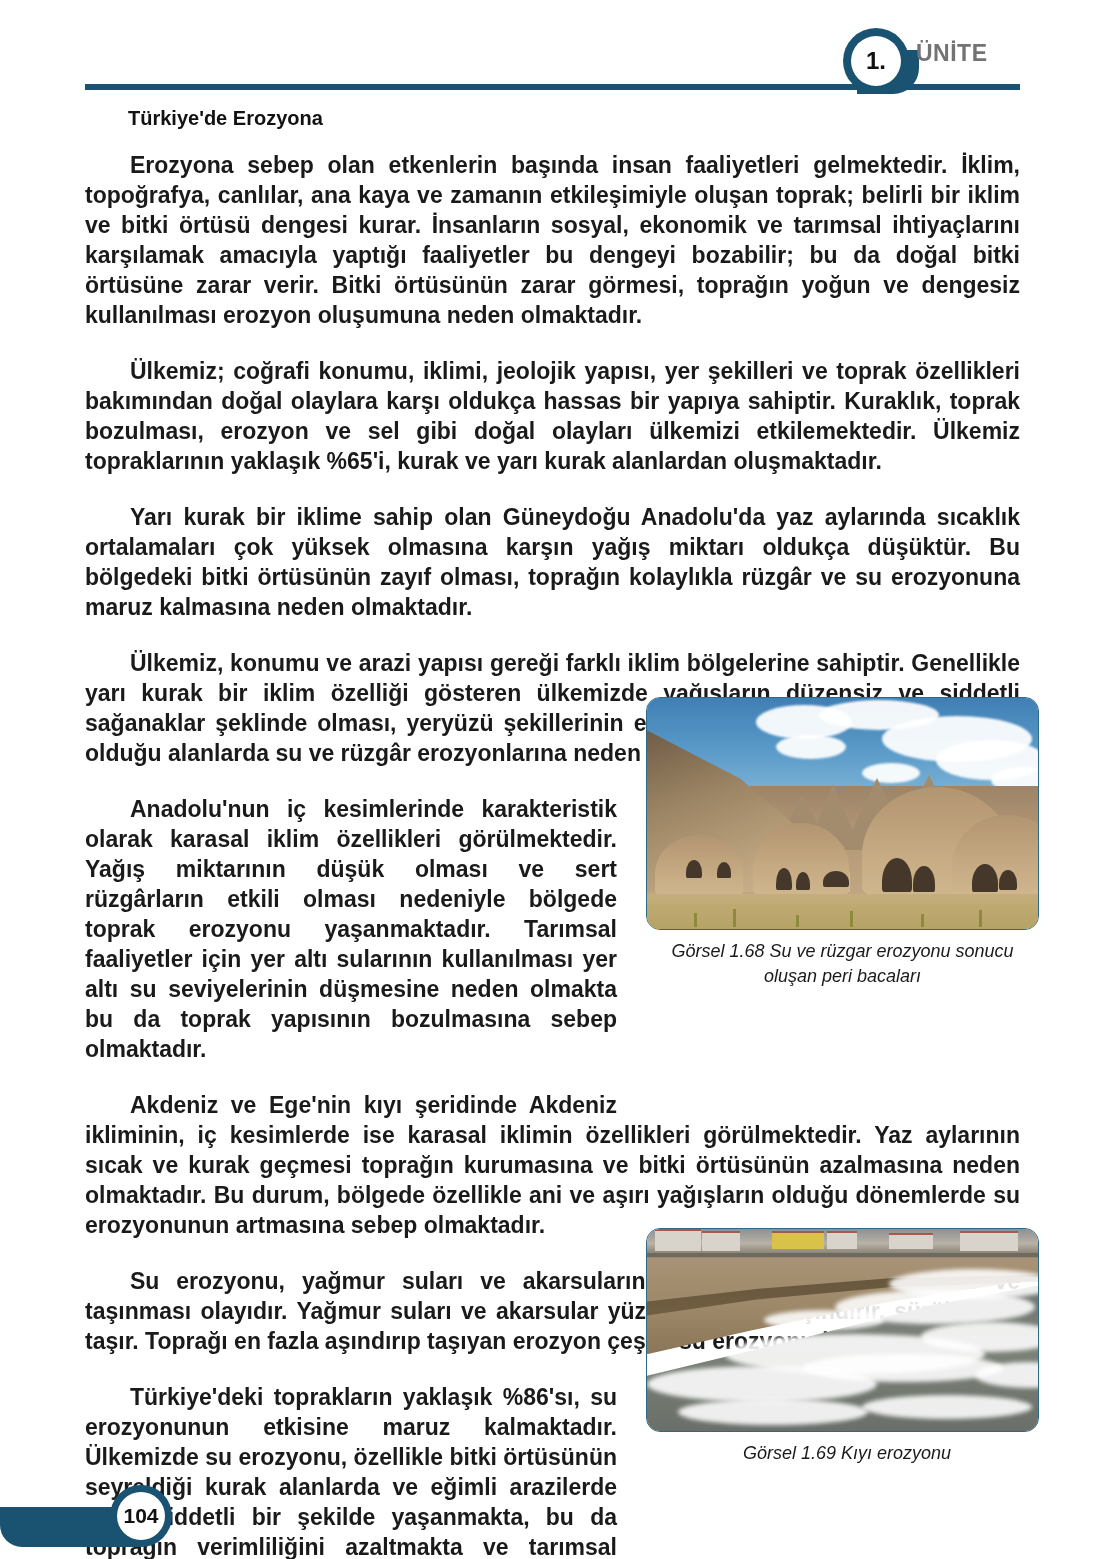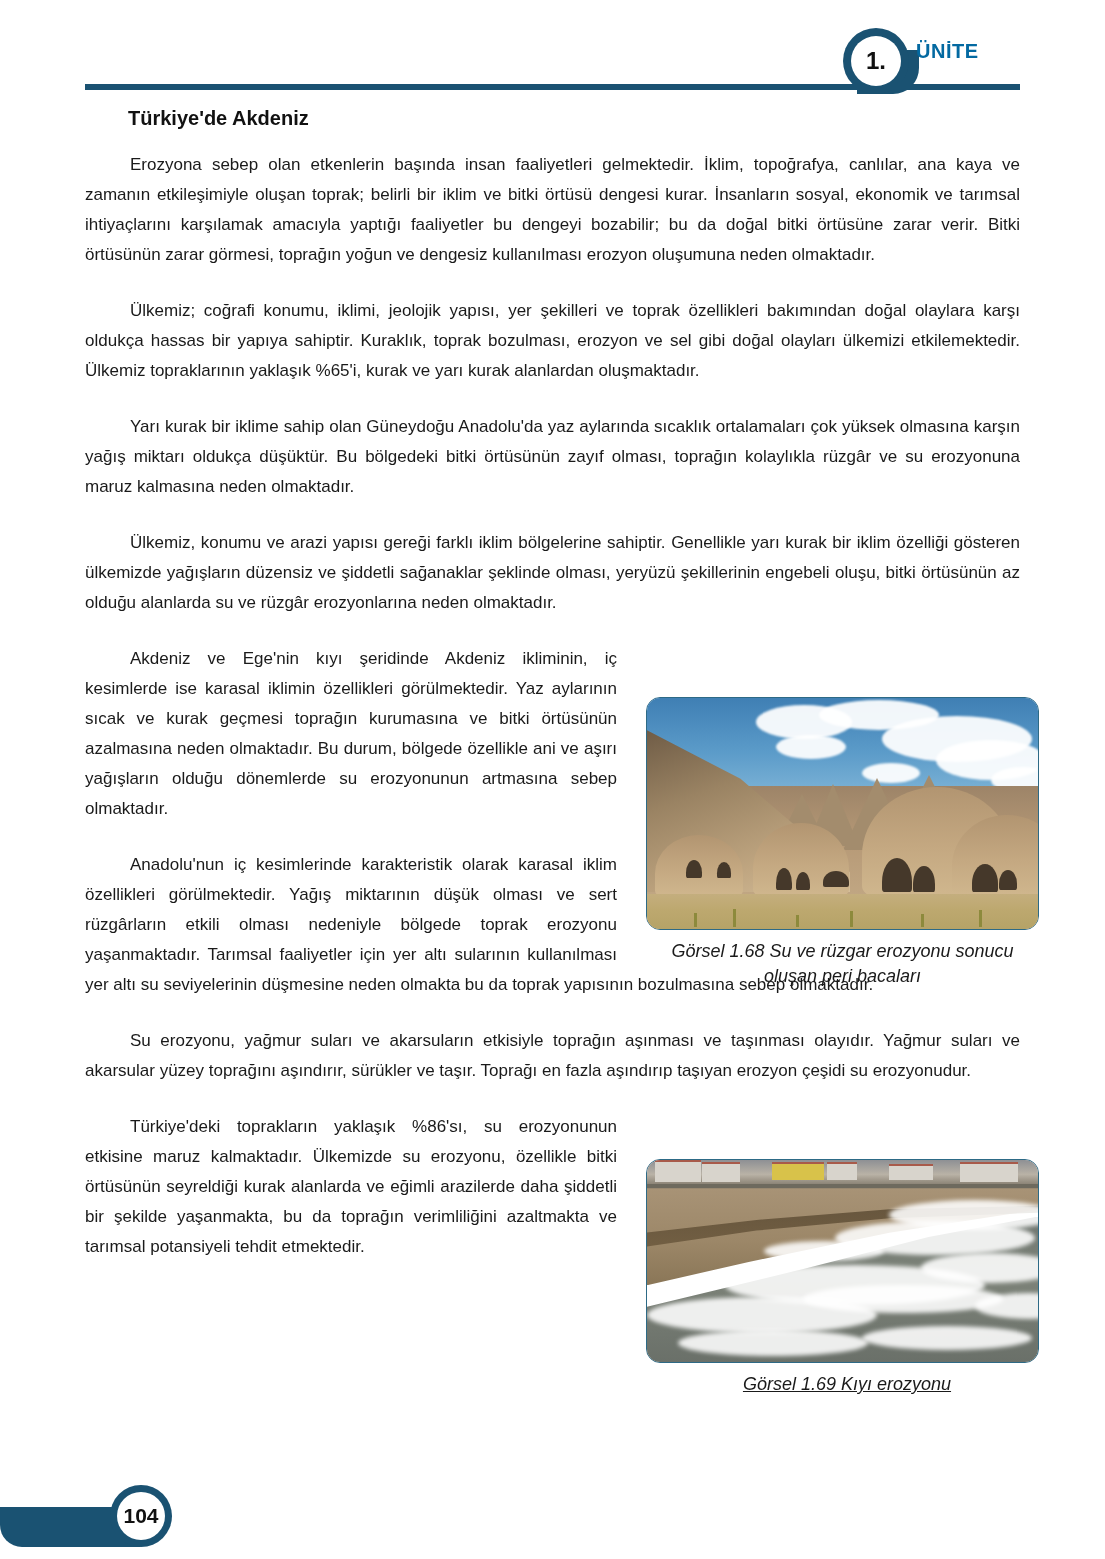--- a/index.html
+++ b/index.html
@@ -82,50 +82,51 @@
     align-items: center;
     justify-content: center;
     font-size: 24px;
     font-weight: bold;
     color: #111111;
   }
   .unit-label {
     position: absolute;
     left: 916px;
     top: 40px;
-    font-size: 20px;
-    font-weight: bold;
-    color: #0369a1;
+    font-size: 23px;
+    font-weight: bold;
+    color: #737373;
     letter-spacing: 0.5px;
   }
 
   
   .section-heading {
     position: absolute;
     left: 128px;
     top: 107px;
     font-size: 20px;
     font-weight: bold;
     color: #111111;
   }
   .content {
     position: absolute;
     left: 85px;
     top: 150px;
     width: 935px;
   }
   p.para {
     margin: 0 0 26px 0;
-    font-size: 17px;
+    font-size: 23px;
     line-height: 30px;
     text-align: justify;
     text-indent: 45px;
     color: #1a1a1a;
     -webkit-hyphens: none;
     hyphens: none;
+    font-weight: bold;
   }
 
   
   .figure {
     position: absolute;
     margin-left: 18px;
   }
   .photo {
     border-radius: 14px;
     border: 1px solid #2d6a86;
@@ -140,21 +141,21 @@
     text-align: center;
     color: #1a1a1a;
     margin-top: 9px;
   }
 
   
   #fig-erozyon { left: 628px; top: 697px; width: 393px; }
   #fig-erozyon .photo { width: 393px; height: 233px; }
 
   
-  #fig-kiyi { left: 628px; top: 1159px; width: 402px; text-decoration: underline; }
+  #fig-kiyi { left: 628px; top: 1228px; width: 402px; }
   #fig-kiyi .photo { width: 393px; height: 204px; }
 
   
   .sky {
     position: absolute; left: 0; top: 0; width: 100%; height: 52%;
     background: linear-gradient(180deg, #3f7fb4 0%, #5b9bc9 45%, #8fc0dd 100%);
   }
   .cloud {
     position: absolute;
     background: rgba(255,255,255,0.93);
@@ -289,32 +290,32 @@
     <div class="header-rule"></div>
 
     <div class="unit-badge">
       <div class="tail"></div>
       <div class="ring"></div>
       <div class="inner">1.</div>
     </div>
     <div class="unit-label">ÜNİTE</div>
   </div>
 
-  <div class="section-heading">Türkiye'de Akdeniz</div>
+  <div class="section-heading">Türkiye'de Erozyona</div>
 
   <div class="content">
     <p class="para">Erozyona sebep olan etkenlerin başında insan faaliyetleri gelmektedir. İklim, topoğrafya, canlılar, ana kaya ve zamanın etkileşimiyle oluşan toprak; belirli bir iklim ve bitki örtüsü dengesi kurar. İnsanların sosyal, ekonomik ve tarımsal ihtiyaçlarını karşılamak amacıyla yaptığı faaliyetler bu dengeyi bozabilir; bu da doğal bitki örtüsüne zarar verir. Bitki örtüsünün zarar görmesi, toprağın yoğun ve dengesiz kullanılması erozyon oluşumuna neden olmaktadır.</p>
     <p class="para">Ülkemiz; coğrafi konumu, iklimi, jeolojik yapısı, yer şekilleri ve toprak özellikleri bakımından doğal olaylara karşı oldukça hassas bir yapıya sahiptir. Kuraklık, toprak bozulması, erozyon ve sel gibi doğal olayları ülkemizi etkilemektedir. Ülkemiz topraklarının yaklaşık %65'i, kurak ve yarı kurak alanlardan oluşmaktadır.</p>
     <p class="para">Yarı kurak bir iklime sahip olan Güneydoğu Anadolu'da yaz aylarında sıcaklık ortalamaları çok yüksek olmasına karşın yağış miktarı oldukça düşüktür. Bu bölgedeki bitki örtüsünün zayıf olması, toprağın kolaylıkla rüzgâr ve su erozyonuna maruz kalmasına neden olmaktadır.</p>
     <p class="para">Ülkemiz, konumu ve arazi yapısı gereği farklı iklim bölgelerine sahiptir. Genellikle yarı kurak bir iklim özelliği gösteren ülkemizde yağışların düzensiz ve şiddetli sağanaklar şeklinde olması, yeryüzü şekillerinin engebeli oluşu, bitki örtüsünün az olduğu alanlarda su ve rüzgâr erozyonlarına neden olmaktadır.</p>
 
     <div style="position:relative;">
       <div style="float:right; width:403px; height:305px; shape-outside:inset(0); margin:0;"></div>
+      <p class="para">Anadolu'nun iç kesimlerinde karakteristik olarak karasal iklim özellikleri görülmektedir. Yağış miktarının düşük olması ve sert rüzgârların etkili olması nedeniyle bölgede toprak erozyonu yaşanmaktadır. Tarımsal faaliyetler için yer altı sularının kullanılması yer altı su seviyelerinin düşmesine neden olmakta bu da toprak yapısının bozulmasına sebep olmaktadır.</p>
       <p class="para">Akdeniz ve Ege'nin kıyı şeridinde Akdeniz ikliminin, iç kesimlerde ise karasal iklimin özellikleri görülmektedir. Yaz aylarının sıcak ve kurak geçmesi toprağın kurumasına ve bitki örtüsünün azalmasına neden olmaktadır. Bu durum, bölgede özellikle ani ve aşırı yağışların olduğu dönemlerde su erozyonunun artmasına sebep olmaktadır.</p>
-      <p class="para">Anadolu'nun iç kesimlerinde karakteristik olarak karasal iklim özellikleri görülmektedir. Yağış miktarının düşük olması ve sert rüzgârların etkili olması nedeniyle bölgede toprak erozyonu yaşanmaktadır. Tarımsal faaliyetler için yer altı sularının kullanılması yer altı su seviyelerinin düşmesine neden olmakta bu da toprak yapısının bozulmasına sebep olmaktadır.</p>
       <div style="clear:both;"></div>
     </div>
 
     <p class="para">Su erozyonu, yağmur suları ve akarsuların etkisiyle toprağın aşınması ve taşınması olayıdır. Yağmur suları ve akarsular yüzey toprağını aşındırır, sürükler ve taşır. Toprağı en fazla aşındırıp taşıyan erozyon çeşidi su erozyonudur.</p>
 
     <div style="position:relative;">
       <div style="float:right; width:403px; height:215px; shape-outside:inset(0);"></div>
       <p class="para">Türkiye'deki toprakların yaklaşık %86'sı, su erozyonunun etkisine maruz kalmaktadır. Ülkemizde su erozyonu, özellikle bitki örtüsünün seyreldiği kurak alanlarda ve eğimli arazilerde daha şiddetli bir şekilde yaşanmakta, bu da toprağın verimliliğini azaltmakta ve tarımsal potansiyeli tehdit etmektedir.</p>
       <div style="clear:both;"></div>
     </div>

